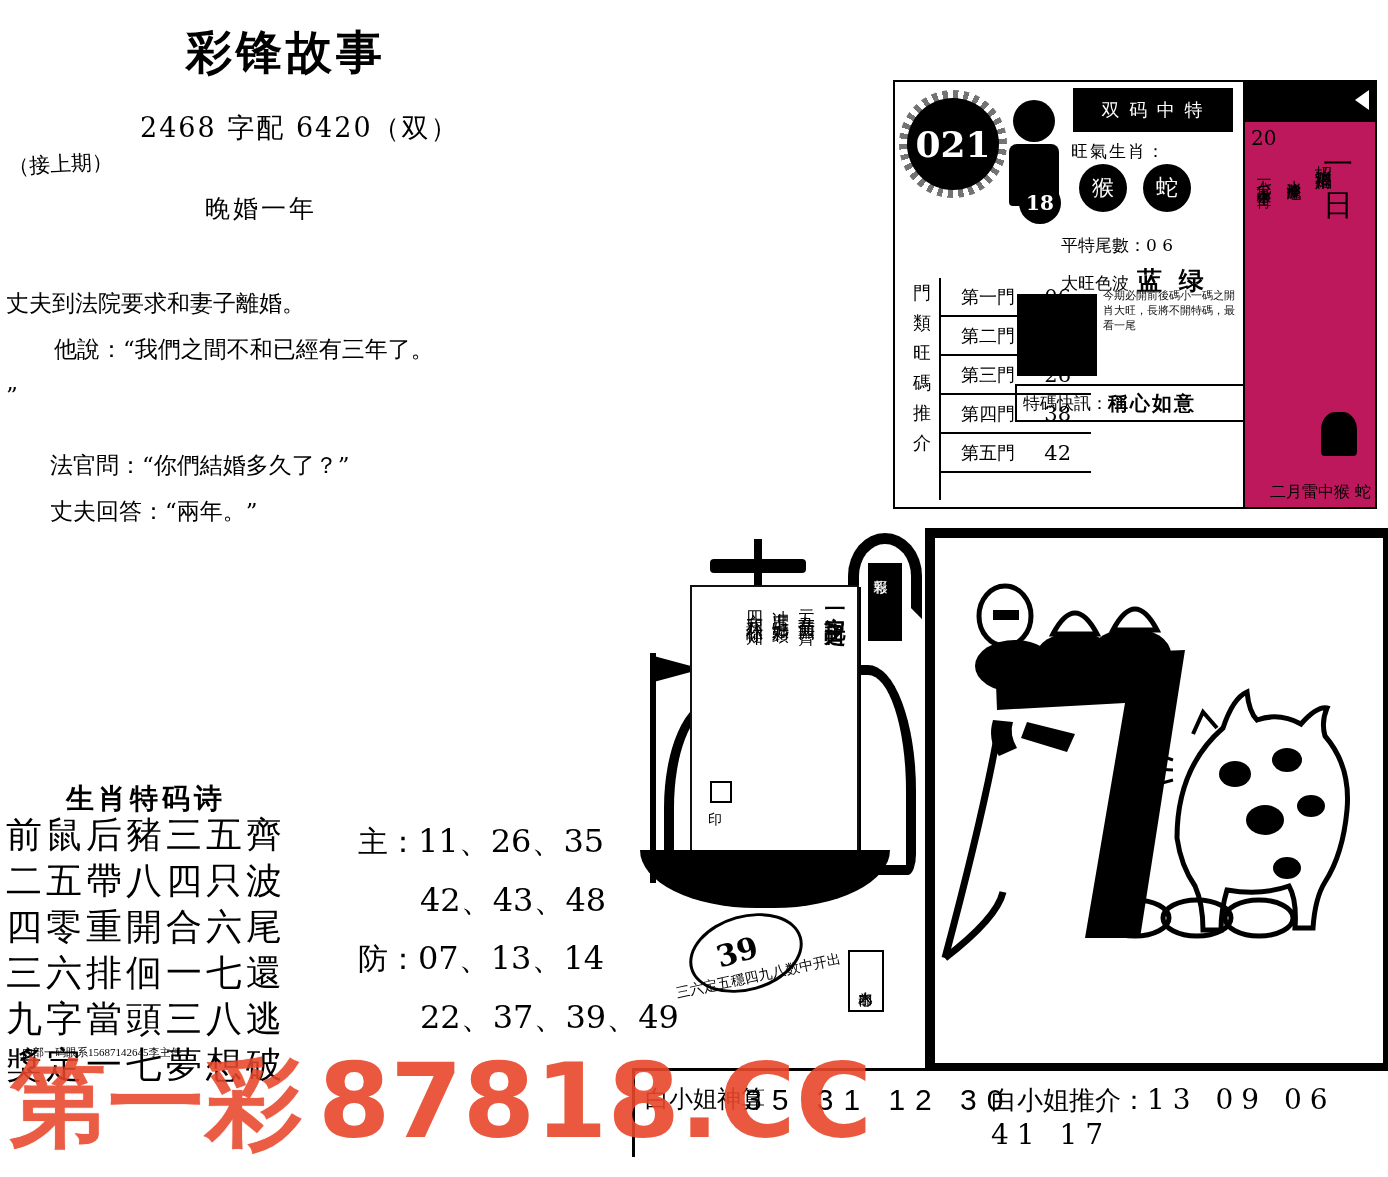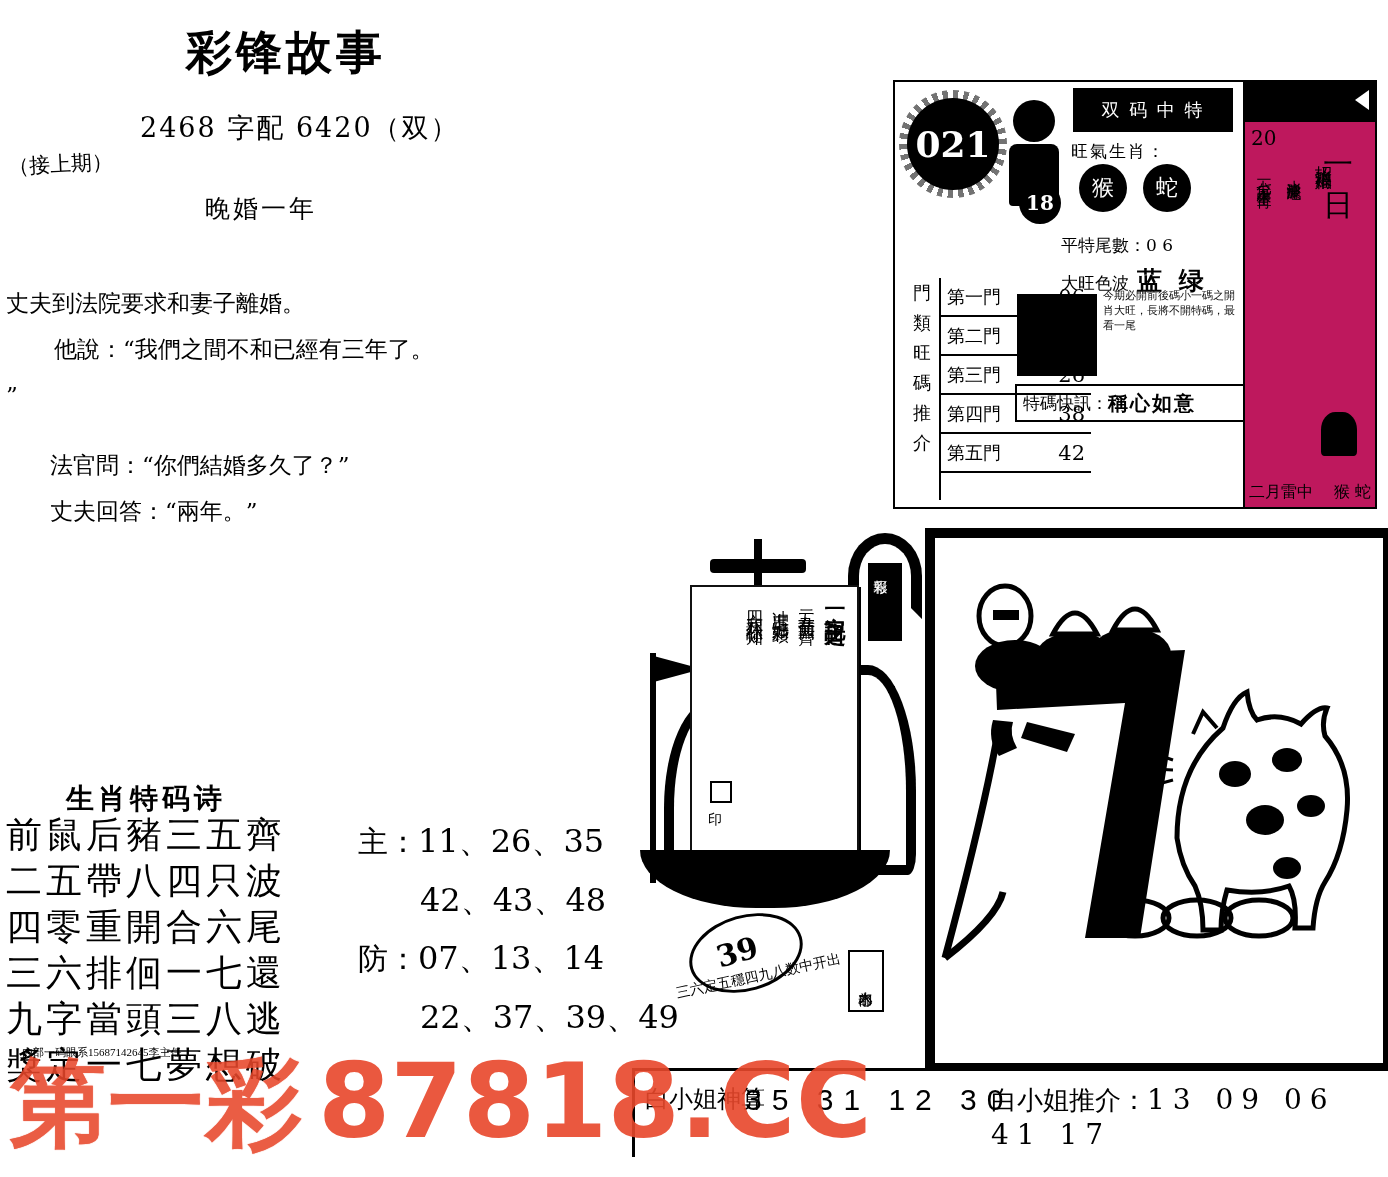--- a/index.html
+++ b/index.html
@@ -158,21 +158,21 @@
     font-family:"DejaVu Serif","Liberation Serif",serif;font-size:18px;
     line-height:30px;text-align:center;border-right:2px solid #000;
   }
   .gate-rows{
     position:absolute;left:46px;top:196px;width:150px;
   }
   .gate-rows .r{
     height:37px;border-bottom:2px solid #000;border-left:0;
     display:flex;align-items:center;justify-content:space-between;
     font-family:"DejaVu Serif","Liberation Serif",serif;font-size:18px;
-    padding:0 6px;
+    padding:0 20px;
   }
   .gate-rows .r .n{font-size:21px;}
   .lucky{
     position:absolute;left:120px;top:302px;width:222px;height:34px;
     border:2px solid #000;display:flex;align-items:center;
     font-family:"DejaVu Serif","Liberation Serif",serif;font-size:17px;padding-left:6px;
   }
   .lucky b{font-size:20px;letter-spacing:2px;}
 
   
@@ -198,21 +198,21 @@
   .strip .v1{left:10px;top:86px;height:300px;}
   .strip .v2{left:40px;top:86px;height:300px;}
   .strip .v3{left:70px;top:70px;height:120px;font-size:17px;}
   .strip .bigday{
     position:absolute;left:78px;top:62px;font-size:30px;
     font-family:"DejaVu Serif","Liberation Serif",serif;
   }
   .strip .bot{
     position:absolute;left:4px;bottom:4px;width:122px;
     font-family:"DejaVu Serif","Liberation Serif",serif;font-size:16px;
-    display:flex;justify-content:space-between;
+    display:flex;justify-content:flex-end;
   }
   .strip .blob{
     position:absolute;left:76px;top:330px;width:36px;height:44px;background:#000;
     border-radius:40% 40% 10% 10%;
   }
 
   
   .ship{
     position:absolute;left:630px;top:525px;width:300px;height:430px;
   }

